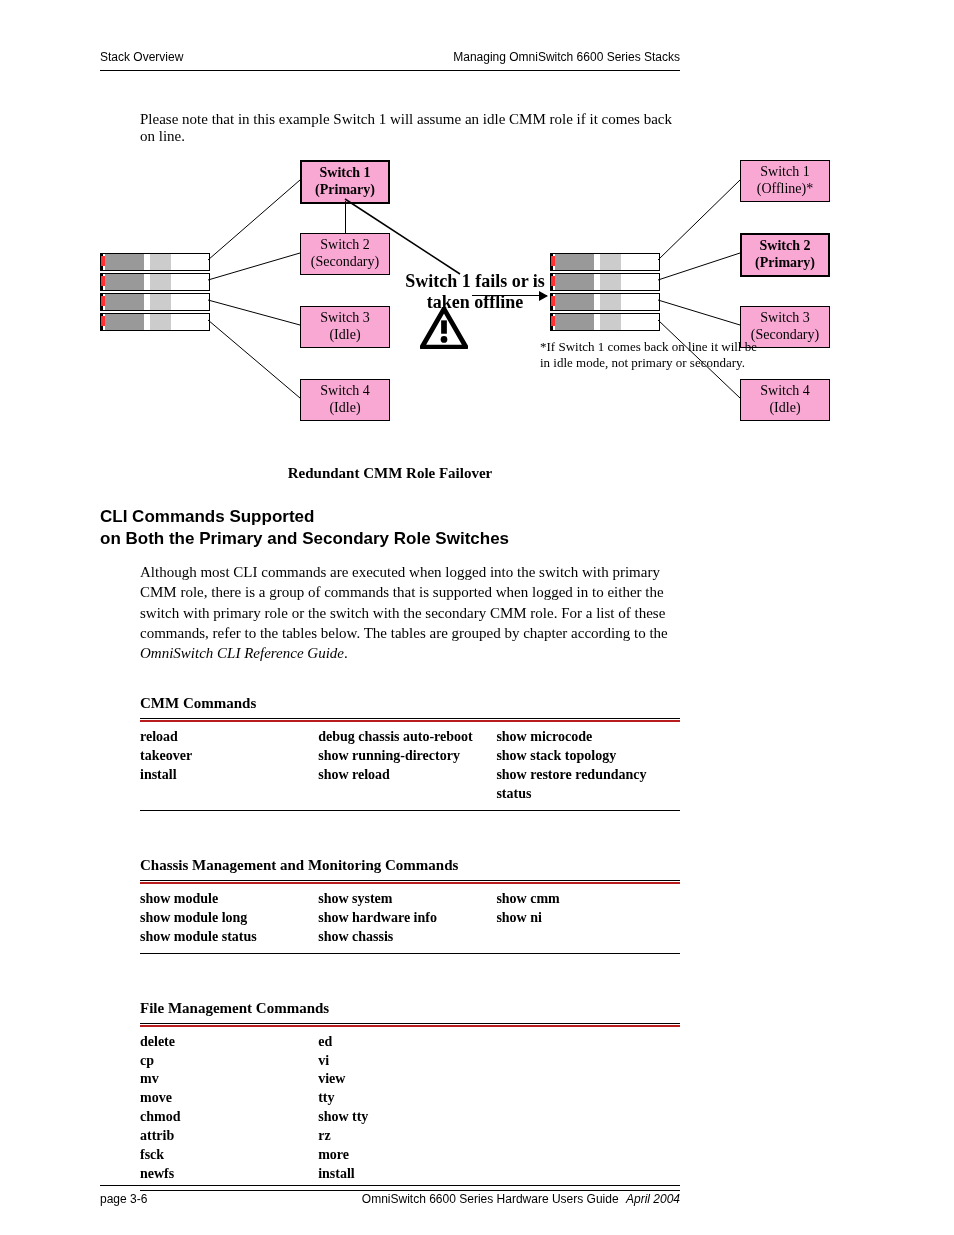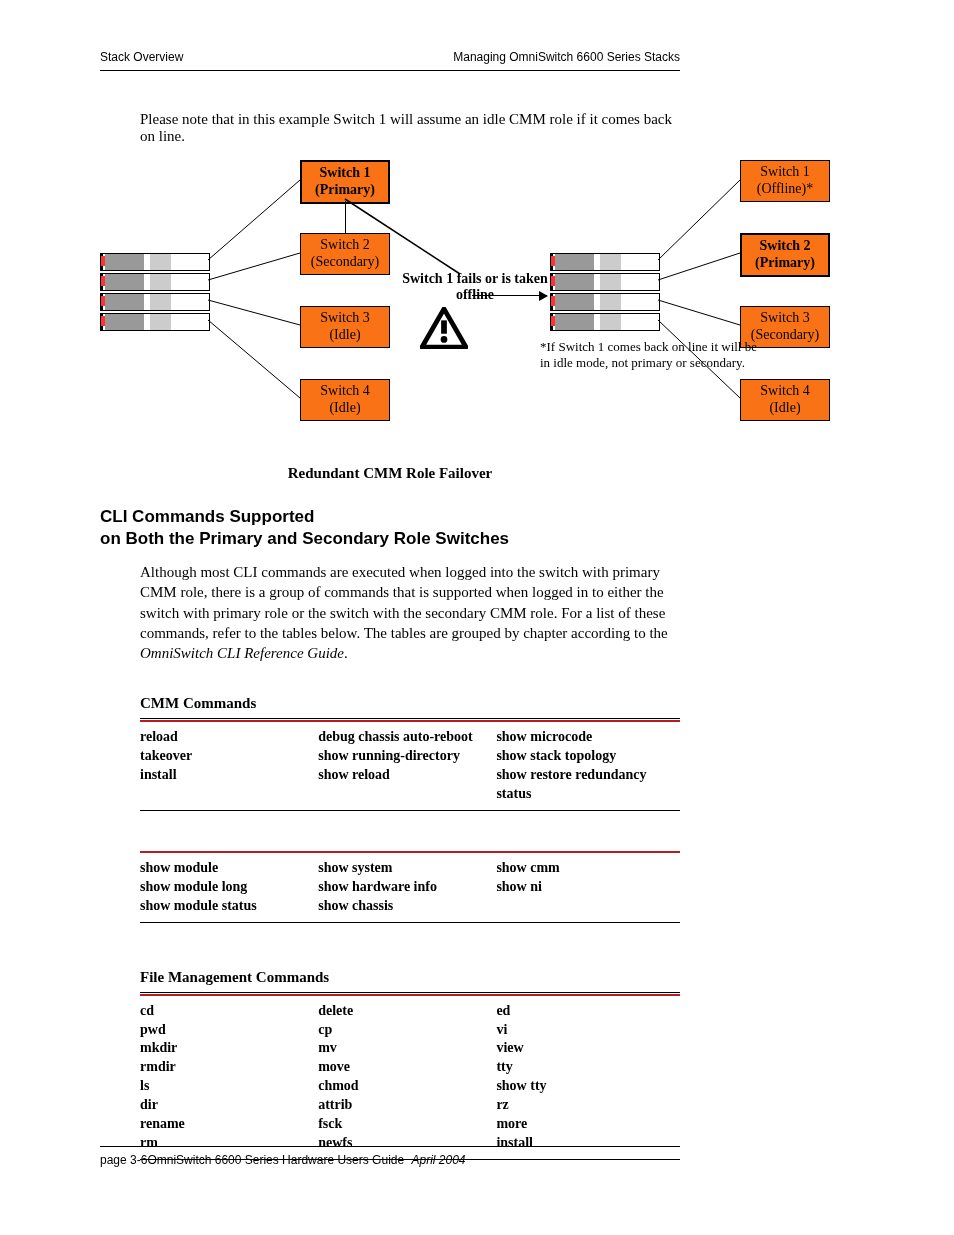--- a/index.html
+++ b/index.html
@@ -36,21 +36,21 @@
     height: 300px;
     margin-bottom: 10px;
   }
   .box {
     position: absolute;
     border: 1px solid #000;
     text-align: center;
     font-size: 14px;
     line-height: 1.2;
     padding: 3px 8px;
-    background: #f97316;
+    background: #f9a8d4;
     box-sizing: border-box;
     width: 90px;
   }
   .box.bold { border-width: 2.5px; font-weight: bold; }
   .stackimg {
     position: absolute;
     width: 110px;
     height: 80px;
   }
   .stackimg .chassis {
@@ -59,21 +59,21 @@
     margin-bottom: 2px;
     background: linear-gradient(to right, #000 2%, #fff 2%, #fff 4%, #999 4%, #999 40%, #fff 40%, #fff 45%, #ccc 45%, #ccc 65%, #fff 65%);
     position: relative;
   }
   .stackimg .chassis::before{
     content:"";position:absolute;left:0;top:2px;width:4px;height:10px;background:#f33;
   }
   .centerlbl {
     position: absolute;
     font-weight: bold;
-    font-size: 14px;
+    font-size: 18px;
     text-align: center;
     width: 150px;
   }
   .footnote {
     position: absolute;
     font-size: 13px;
     width: 230px;
     line-height: 1.25;
   }
   .warnicon {
@@ -120,26 +120,26 @@
     border-top: 2px solid #b91c1c;
     border-bottom: 1.5px solid #000;
     padding: 6px 0;
     margin-top: 1px;
   }
   .cols { display: flex; font-weight: bold; font-size: 14px; line-height: 1.35; }
   .cols > div { flex: 0 0 33%; padding-right: 10px; box-sizing: border-box; }
   .tblblock + .tblblock { margin-top: 40px; }
   .runfoot {
     position: absolute;
-    bottom: 68px;
+    bottom: 53px;
     left: 100px; right: 100px;
     border-top: 1px solid #000;
     padding-top: 6px;
     display: flex;
-    justify-content: flex-start;
+    justify-content: space-between;
     font-family: Verdana, Geneva, sans-serif;
     font-size: 12px;
   }
   .runfoot .date { font-style: italic; margin-left: 4px; }
 </style>
 </head>
 <body>
 
 <div class="page">
 
@@ -252,20 +252,21 @@
         <div>
             <div>show microcode</div>
             <div>show stack topology</div>
             <div>show restore redundancy status</div>
           </div>
       </div>
     </div>
   </div>
 
   <div class="tblblock">
+    <div class="tblhead">Chassis Management and Monitoring Commands</div>
     <div class="tblbody">
       <div class="cols">
         <div>
             <div>show module</div>
             <div>show module long</div>
             <div>show module status</div>
           </div>
         <div>
             <div>show system</div>
             <div>show hardware info</div>
@@ -276,30 +277,20 @@
             <div>show ni</div>
           </div>
       </div>
     </div>
   </div>
 
   <div class="tblblock">
     <div class="tblhead">File Management Commands</div>
     <div class="tblbody">
       <div class="cols">
-        <div>
-            <div>cd</div>
-            <div>pwd</div>
-            <div>mkdir</div>
-            <div>rmdir</div>
-            <div>ls</div>
-            <div>dir</div>
-            <div>rename</div>
-            <div>rm</div>
-          </div>
         <div>
             <div>delete</div>
             <div>cp</div>
             <div>mv</div>
             <div>move</div>
             <div>chmod</div>
             <div>attrib</div>
             <div>fsck</div>
             <div>newfs</div>
           </div>

